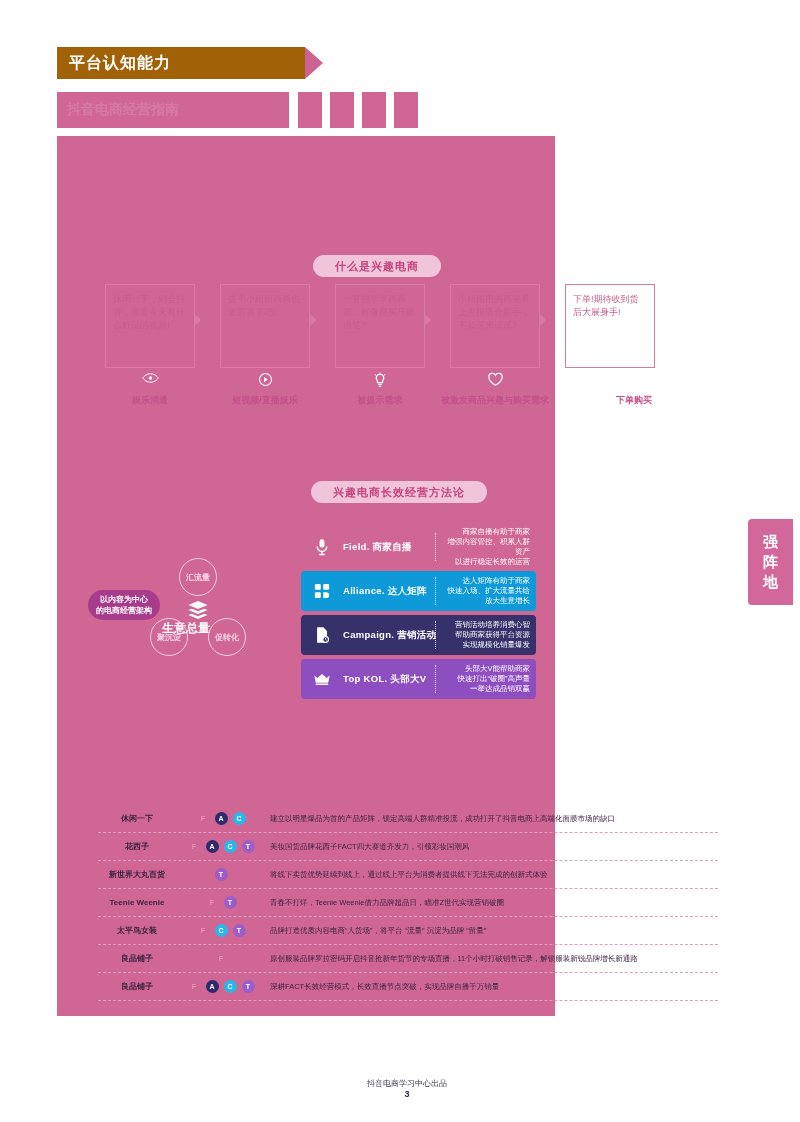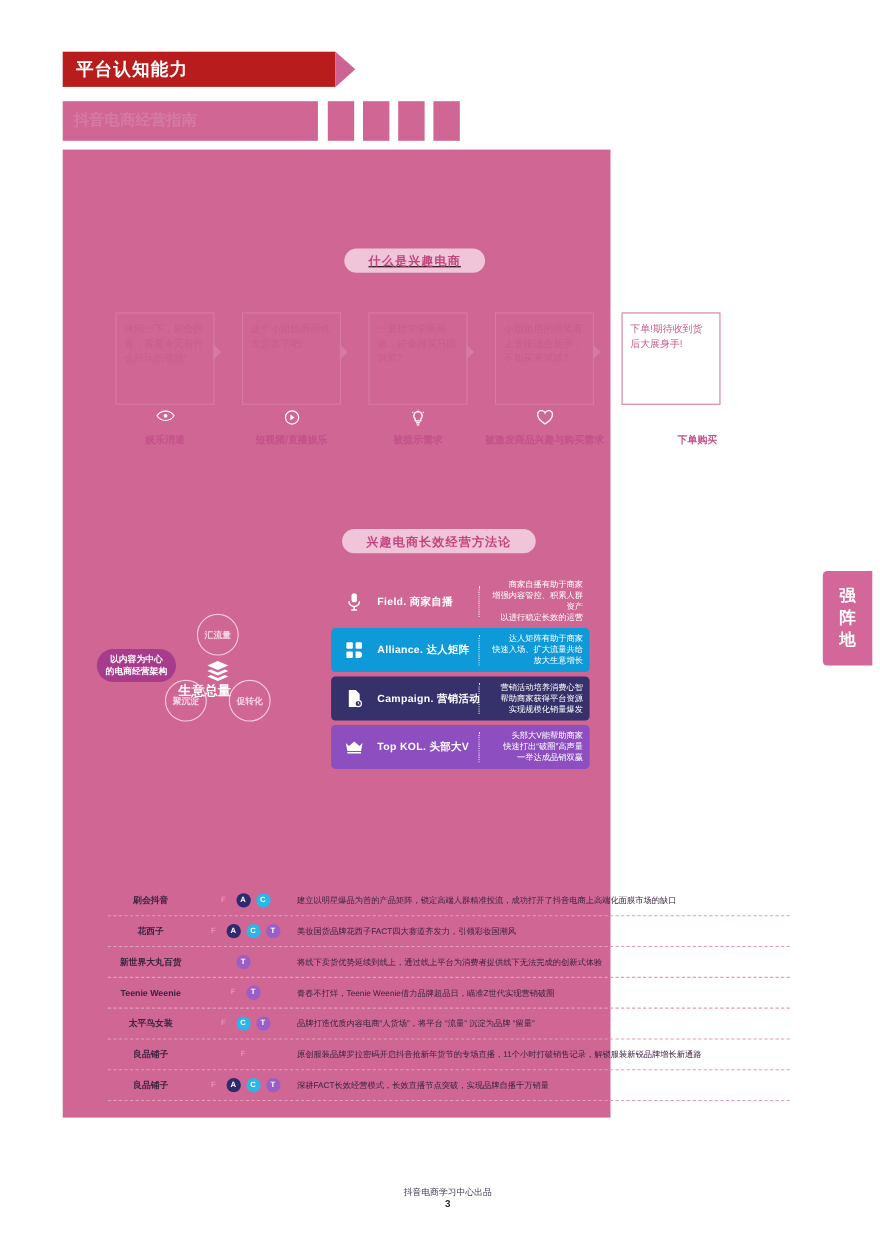--- a/index.html
+++ b/index.html
@@ -10,21 +10,21 @@
     width: 800px; height: 1122px;
     position: relative;
     font-family: "Liberation Sans", "DejaVu Sans", sans-serif;
     overflow: hidden;
   }
 
   
   .hdr-banner {
     position: absolute; left: 57px; top: 47px;
     width: 248px; height: 32px;
-    background: #b91c1c;
+    background: #a16207;
     display: flex; align-items: center;
   }
   .hdr-banner-text {
     color: #ffffff; font-size: 16px; font-weight: bold;
     letter-spacing: 1px; margin-left: 12px; white-space: nowrap;
   }
   .hdr-arrow {
     position: absolute; left: 305px; top: 47px;
     width: 0; height: 0;
     border-top: 16px solid transparent;
@@ -75,21 +75,21 @@
     background: #f0c5d9;
     border-radius: 12px;
     height: 22px;
     display: flex; align-items: center; justify-content: center;
     padding: 0 22px;
   }
   .pill-text {
     color: #c4457e; font-size: 11px; font-weight: bold;
     letter-spacing: 1px; white-space: nowrap;
   }
-  #pill-what { left: 313px; top: 226px; text-decoration: underline; }
+  #pill-what { left: 313px; top: 255px; }
   #pill-method { left: 311px; top: 481px; }
 
   
   .journey { position: absolute; left: 105px; top: 284px; width: 520px; height: 130px; }
   .jcard {
     position: absolute; top: 0; width: 90px; height: 84px;
     border: 1px solid #d97aa4;
     box-sizing: border-box;
   }
   .jcard::after {
@@ -375,21 +375,21 @@
     </span>
     <span class="fact-name">Top KOL. 头部大V</span>
     <span class="fact-sep"></span>
     <span class="fact-desc">头部大V能帮助商家<br>快速打出“破圈”高声量<br>一举达成品销双赢</span>
   </div>
 </div>
 
 <div class="cases">
 
   <div class="case-row">
-    <span class="case-brand">刷会抖音</span>
+    <span class="case-brand">休闲一下</span>
     <span class="case-badges">
       <span class="badge b-F">F</span>
       <span class="badge b-A">A</span>
       <span class="badge b-C">C</span>
     </span>
     <span class="case-desc">建立以明星爆品为首的产品矩阵，锁定高端人群精准投流，成功打开了抖音电商上高端化面膜市场的缺口</span>
   </div>
 
   <div class="case-row">
     <span class="case-brand">花西子</span>

